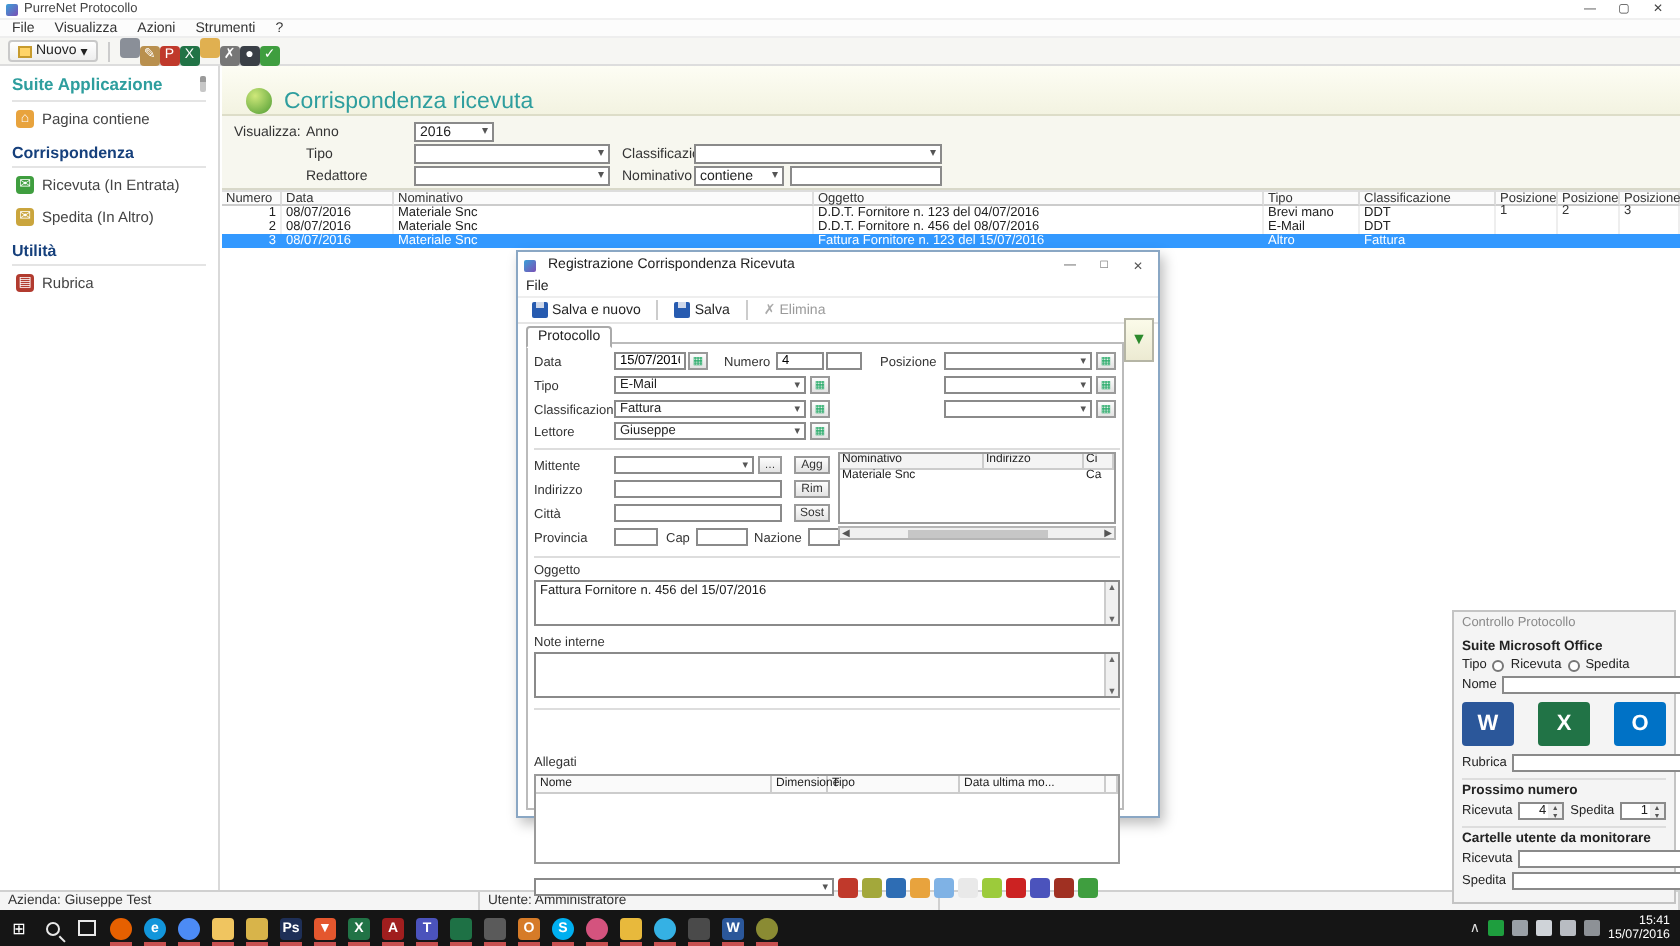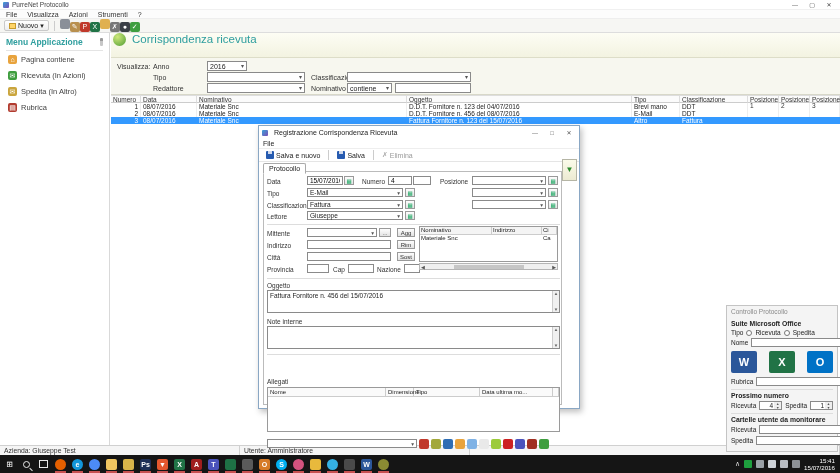--- a/index.html
+++ b/index.html
@@ -22,21 +22,21 @@
 
   
   .sidebar { position:absolute; left:0; top:33px; width:110px; height:412px; background:#fff; border-right:1px solid #d9d9d9; padding:4px 6px;}
   .sb-title { color:#2e9e9e; font-weight:bold; font-size:8.5px; display:flex; justify-content:space-between; align-items:center; padding-bottom:3px; border-bottom:1px solid #e4e4e4;}
   .pin { width:3px; height:8px; background:linear-gradient(#9a9a9a 0 3px,#c7c7c7 3px); border-radius:1px;}
   .sb-item { display:flex; align-items:center; gap:4px; font-size:7.5px; color:#444; padding:4px 2px 3px;}
   .sb-sec { color:#16407c; font-weight:bold; font-size:8px; padding:5px 0 2px; border-bottom:1px solid #e4e4e4;}
   .sb-ic { width:9px; height:9px; border-radius:2px; font-size:7px; line-height:9px; text-align:center; color:#fff;}
 
   
-  .main-header { position:absolute; left:111px; top:33px; width:729px; height:25px; background:linear-gradient(#fdfdf4,#f3f3e1); border-bottom:1px solid #ddddc8; display:flex; align-items:flex-start; gap:6px; padding:0 2px;}
+  .main-header { position:absolute; left:111px; top:33px; width:729px; height:25px; background:linear-gradient(#fdfdf4,#f3f3e1); border-bottom:1px solid #ddddc8; display:flex; align-items:flex-end; gap:6px; padding:0 12px;}
   .mail-ball { width:13px; height:13px; border-radius:50%; background:radial-gradient(circle at 35% 30%,#cfe87a,#4e9c33); }
   .main-title { color:#2e9e9e; font-size:11.5px;}
   .filters { position:absolute; left:111px; top:58px; width:729px; height:37px; background:#f7f7ef; border-bottom:1px solid #d8d8c9; font-size:7px; }
   .filters .lab { position:absolute; color:#333;}
   .sel { position:absolute; background:#fff; border:1px solid #8a8a8a; height:10px; font-size:7px; line-height:9px; padding:0 2px; display:flex; justify-content:space-between; align-items:center; color:#222;}
   .sel i { font-style:normal; color:#555; font-size:6px;}
   .txt { position:absolute; background:#fff; border:1px solid #8a8a8a; height:10px; font-size:7px; padding:0 2px; font-family:"Liberation Sans",sans-serif;}
 
   
   .grid { position:absolute; left:111px; top:95px; width:729px; }
@@ -139,35 +139,37 @@
       <span class="fold"></span>
       <span>Nuovo</span>
       <span>▾</span>
     </span>
     <span class="tsep"></span>
     <span id="main-toolbar-icons"><span class="tb-ic" style="background: rgb(138, 143, 152);"></span><span class="tb-ic" style="background: rgb(185, 144, 78);">✎</span><span class="tb-ic" style="background: rgb(192, 57, 43);">P</span><span class="tb-ic" style="background: rgb(33, 115, 70);">X</span><span class="tb-ic" style="background: rgb(224, 176, 80);"></span><span class="tb-ic" style="background: rgb(119, 119, 119);">✗</span><span class="tb-ic" style="background: rgb(58, 63, 70);">●</span><span class="tb-ic" style="background: rgb(63, 158, 63);">✓</span></span>
   </div>
 
   <div class="sidebar">
     <div class="sb-title">
-      <span>Menu Applicazione</span>
+      <span>Suite Applicazione</span>
       <span class="pin"></span>
     </div>
     <div class="sb-item">
       <span class="sb-ic" style="background:#e8a33d">⌂</span>
       <span>Pagina contiene</span>
     </div>
+    <div class="sb-sec">Corrispondenza</div>
     <div class="sb-item">
       <span class="sb-ic" style="background:#3f9e3f">✉</span>
-      <span>Ricevuta (In Azioni)</span>
+      <span>Ricevuta (In Entrata)</span>
     </div>
     <div class="sb-item">
       <span class="sb-ic" style="background:#caa53d">✉</span>
       <span>Spedita (In Altro)</span>
     </div>
+    <div class="sb-sec">Utilità</div>
     <div class="sb-item">
       <span class="sb-ic" style="background:#b23b2f">▤</span>
       <span>Rubrica</span>
     </div>
   </div>
 
   <div class="main-header">
     <span class="mail-ball"></span>
     <span class="main-title">Corrispondenza ricevuta</span>
   </div>

